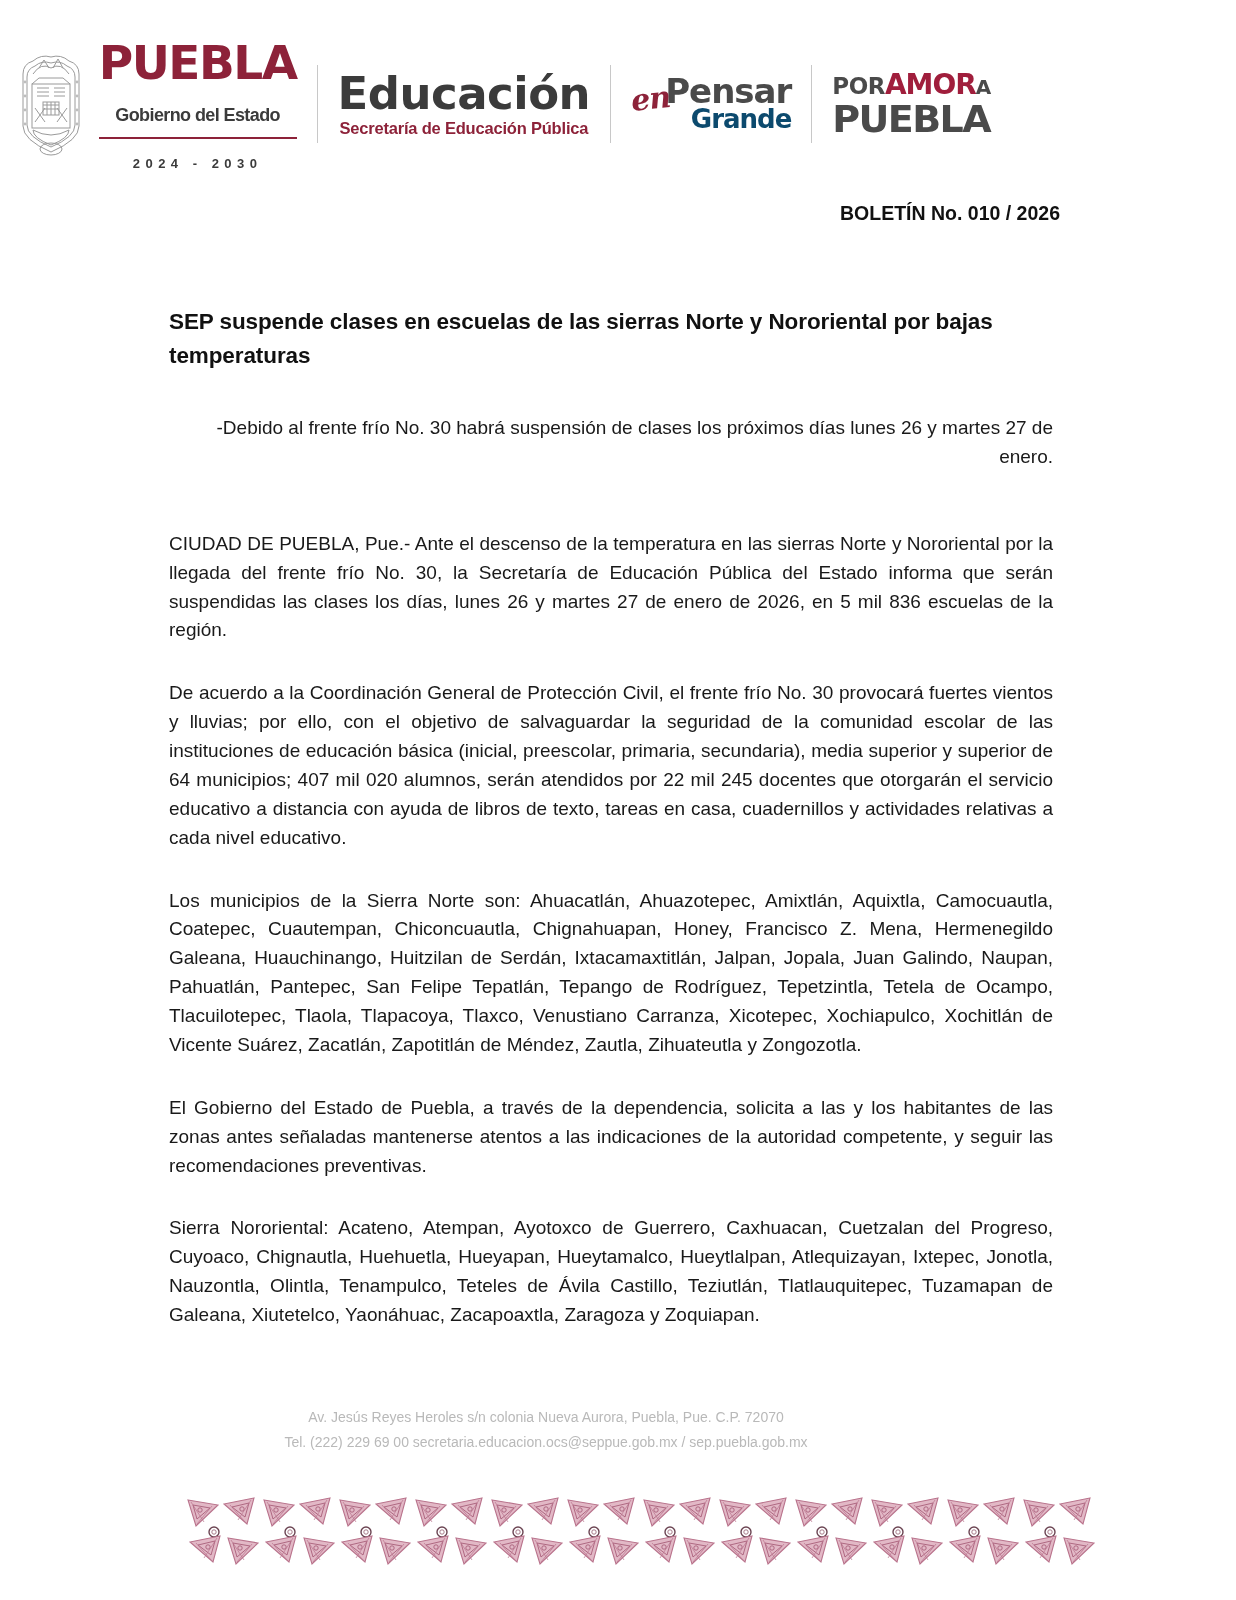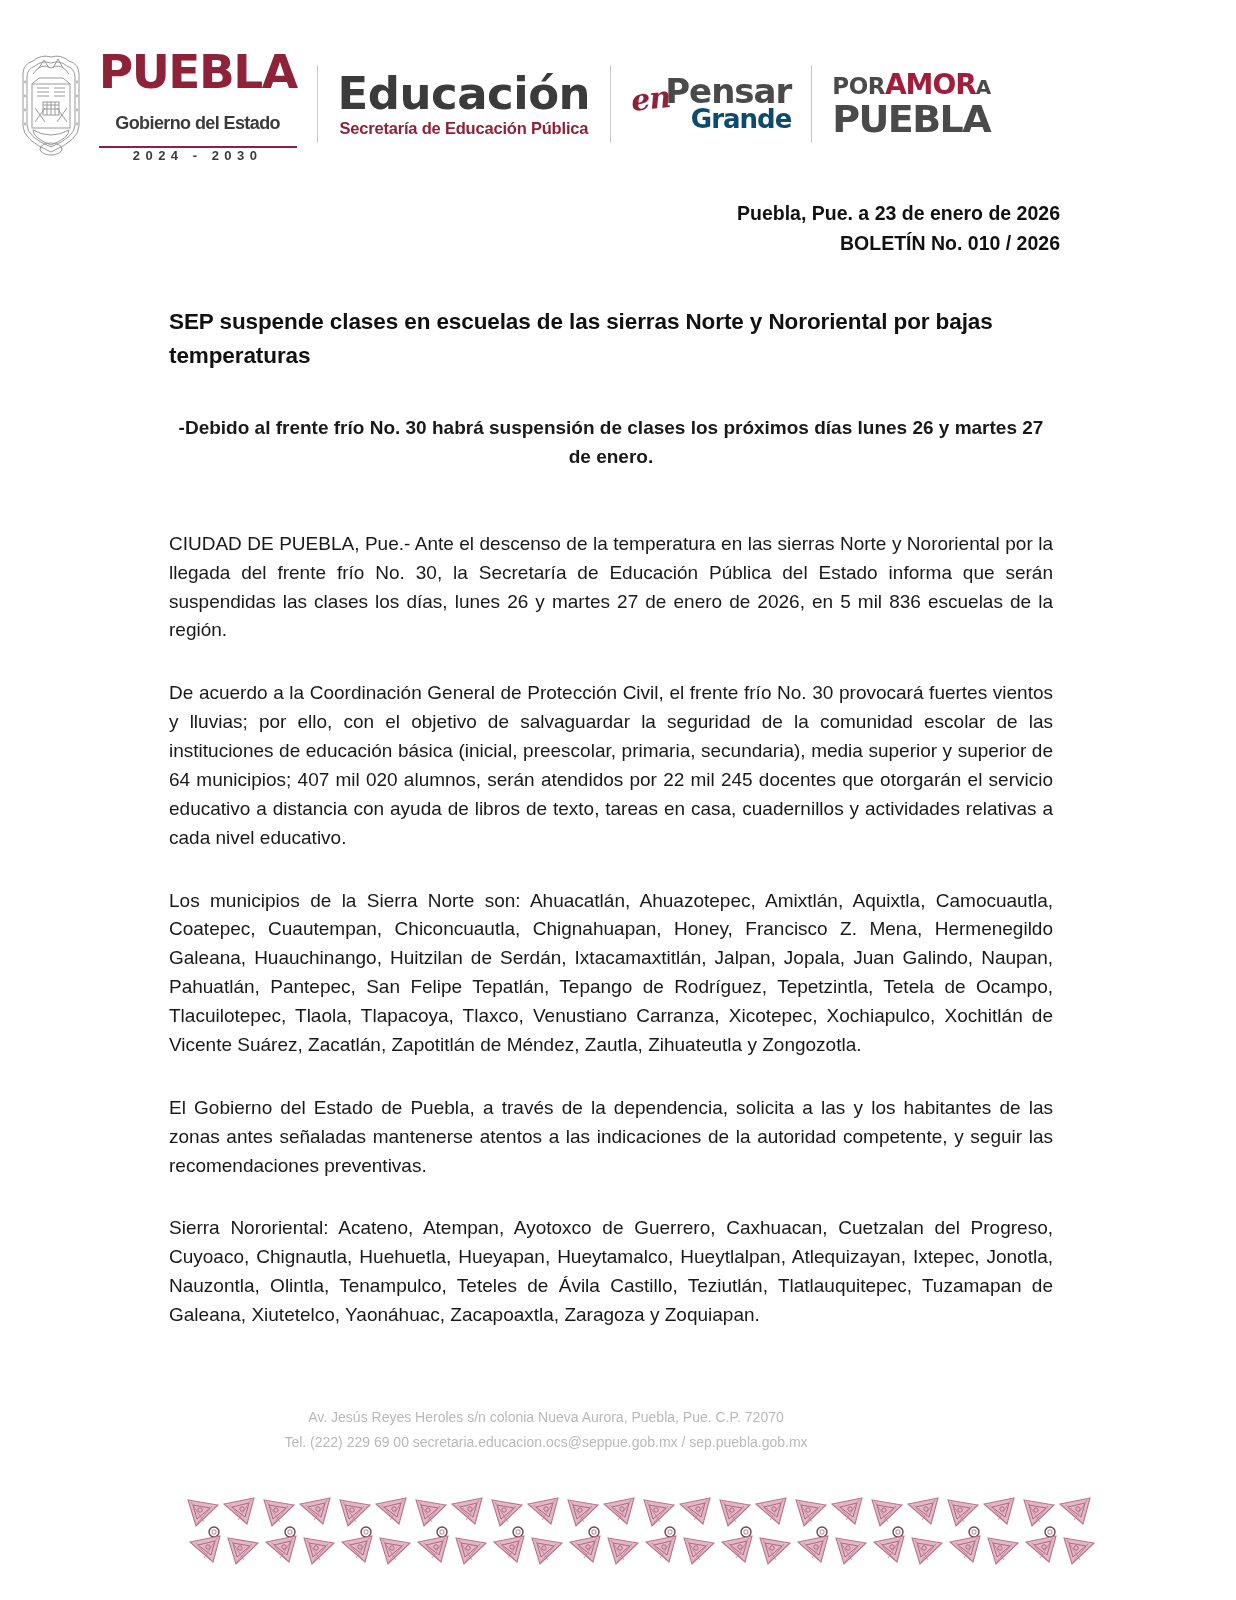--- a/index.html
+++ b/index.html
@@ -64,21 +64,21 @@
     font-size: 18px;
     color: #3b3b3b;
     letter-spacing: -0.6px;
     line-height: 1.15;
     margin-top: 18px;
   }
   .years-rule {
     width: 100%;
     border-top: 2px solid #8d2239;
     margin-top: 12px;
-    padding-top: 1px;
+    padding-top: 18px;
   }
   .years-word {
     font-family: "Liberation Sans", sans-serif;
     font-weight: 700;
     font-size: 13px;
     color: #3b3b3b;
     letter-spacing: 5.5px;
     text-align: center;
     line-height: 1.1;
   }
@@ -234,21 +234,21 @@
     width: 884px;
     font-family: "Liberation Sans", sans-serif;
     font-size: 19px;
     line-height: 1.52;
     color: #191919;
   }
   .para {
     margin: 0 0 34px 0;
     text-align: justify;
   }
-  .para.lead { text-align: center; font-weight: bold; }
+  .para.lead { text-align: right; }
   .para:last-child { margin-bottom: 0; }
   .gap-lg { height: 24px; }
 
   
   .footer-text {
     position: absolute;
     left: 0;
     top: 1405px;
     width: 1092px;
     text-align: center;
@@ -348,21 +348,20 @@
         <span class="amor-word">AMOR</span>
         <span class="a-word">A</span>
       </div>
       <div class="puebla2-word">PUEBLA</div>
     </div>
   </div>
 
 </div>
 
 <div class="date-block">
-  <div>Puebla, Pue. a 23 de enero de 2026</div>
   <div>BOLETÍN No. 010 / 2026</div>
 </div>
 
 <h1 class="headline">SEP suspende clases en escuelas de las sierras Norte y Nororiental por bajas temperaturas</h1>
 
 <div class="body-col">
   <p class="para lead">-Debido al frente frío No. 30 habrá suspensión de clases los próximos días lunes 26 y martes 27 de enero.</p>
   <div class="gap-lg"></div>
   <p class="para">CIUDAD DE PUEBLA, Pue.- Ante el descenso de la temperatura en las sierras Norte y Nororiental por la llegada del frente frío No. 30, la Secretaría de Educación Pública del Estado informa que serán suspendidas las clases los días, lunes 26 y martes 27 de enero de 2026, en 5 mil 836 escuelas de la región.</p>
   <p class="para">De acuerdo a la Coordinación General de Protección Civil, el frente frío No. 30 provocará fuertes vientos y  lluvias; por ello, con el objetivo de salvaguardar la seguridad de la comunidad escolar de las instituciones de educación básica (inicial, preescolar, primaria, secundaria), media superior y superior de 64 municipios; 407 mil 020 alumnos, serán atendidos por 22 mil 245 docentes que otorgarán el servicio educativo a distancia con ayuda de libros de texto, tareas en casa, cuadernillos y actividades relativas a cada nivel educativo.</p>

